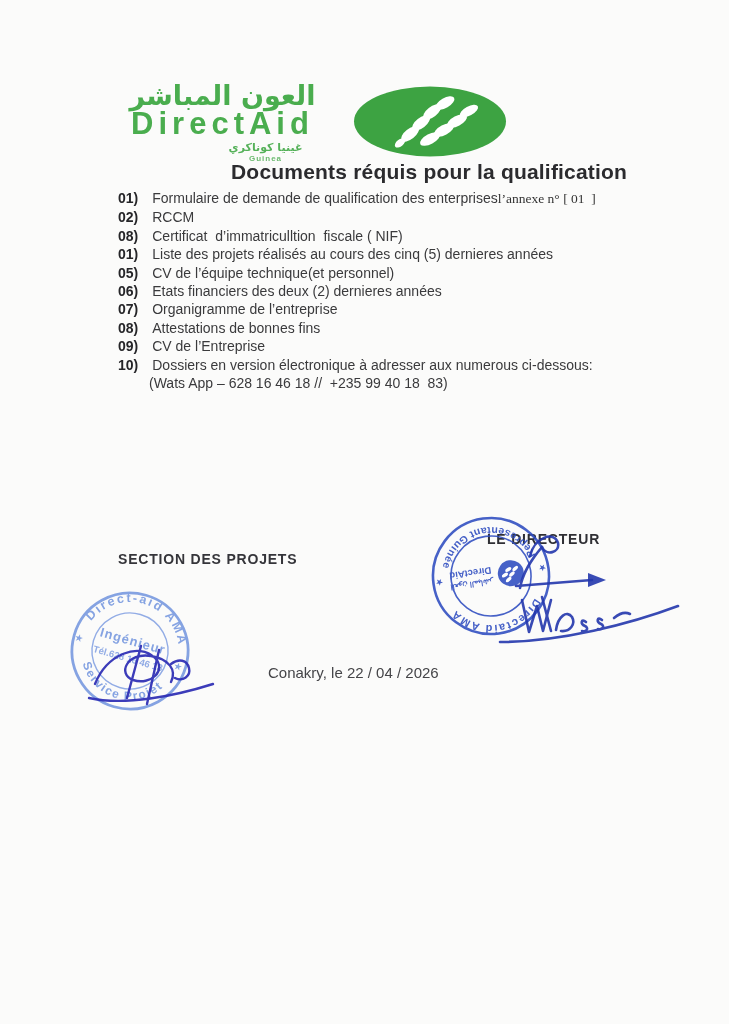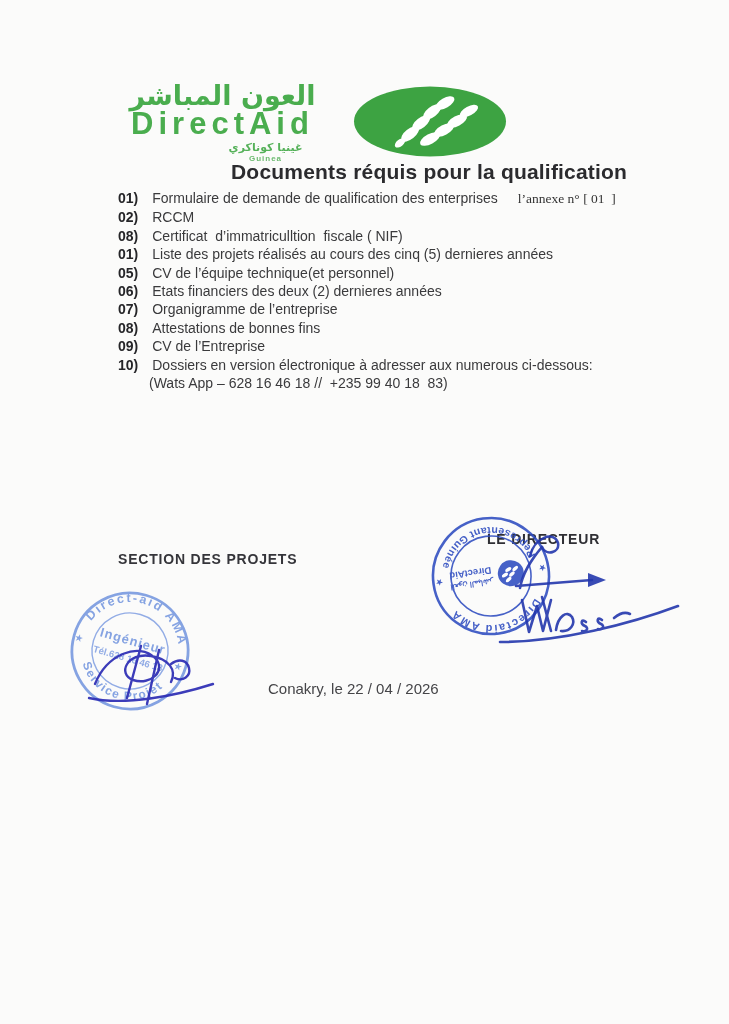--- a/index.html
+++ b/index.html
@@ -30,32 +30,32 @@
   
   .doc-title {
     position:absolute; left:199px; top:160px;
     font-size:21px; font-weight:bold; color:#2b2b2e; letter-spacing:.2px;margin-left:32px;
   }
   
   .doc-list { position:absolute; left:118px; top:189px; width:520px; font-size:14px; line-height:18.4px; }
   .li { white-space:pre-wrap; }
   .num { font-weight:bold; color:#252528; margin-right:14px; }
   .txt { color:#3a3a3c; }
-  .annex { font-family:"Liberation Serif", serif; font-size:13.5px; color:#333; margin-left:20px; }
+  .annex { font-family:"Liberation Serif", serif; font-size:13.5px; color:#333; margin-left:0; }
   .wrap2 { margin-left:31px; white-space:pre-wrap; color:#3a3a3c; }
   
   .section-label {
     position:absolute; left:118px; top:531px;
     font-size:14px; font-weight:bold; color:#35353a; letter-spacing:.8px;margin-top:20px;
   }
   .director-label {
     position:absolute; left:487px; top:531px;
     font-size:14px; font-weight:bold; color:#2f2f34; letter-spacing:.8px; z-index:1;
   }
-  .date-line { position:absolute; left:268px; top:680px; font-size:15px; color:#454548; }
+  .date-line { position:absolute; left:268px; top:664px; font-size:15px; color:#454548; }
   
   .stamp-director { position:absolute; left:421px; top:506px; width:140px; height:140px; opacity:.88; z-index:2; }
   .stamp-project  { position:absolute; left:60px;  top:581px; width:140px; height:140px; opacity:.92; }
   .sig-director { position:absolute; left:430px; top:500px; width:285px; height:155px; z-index:3; }
   .sig-project  { position:absolute; left:75px;  top:612px; width:165px; height:110px; z-index:3; }
   .stamp-text { font-family:"Liberation Sans", sans-serif; }
 </style>
 </head>
 <body>
 

